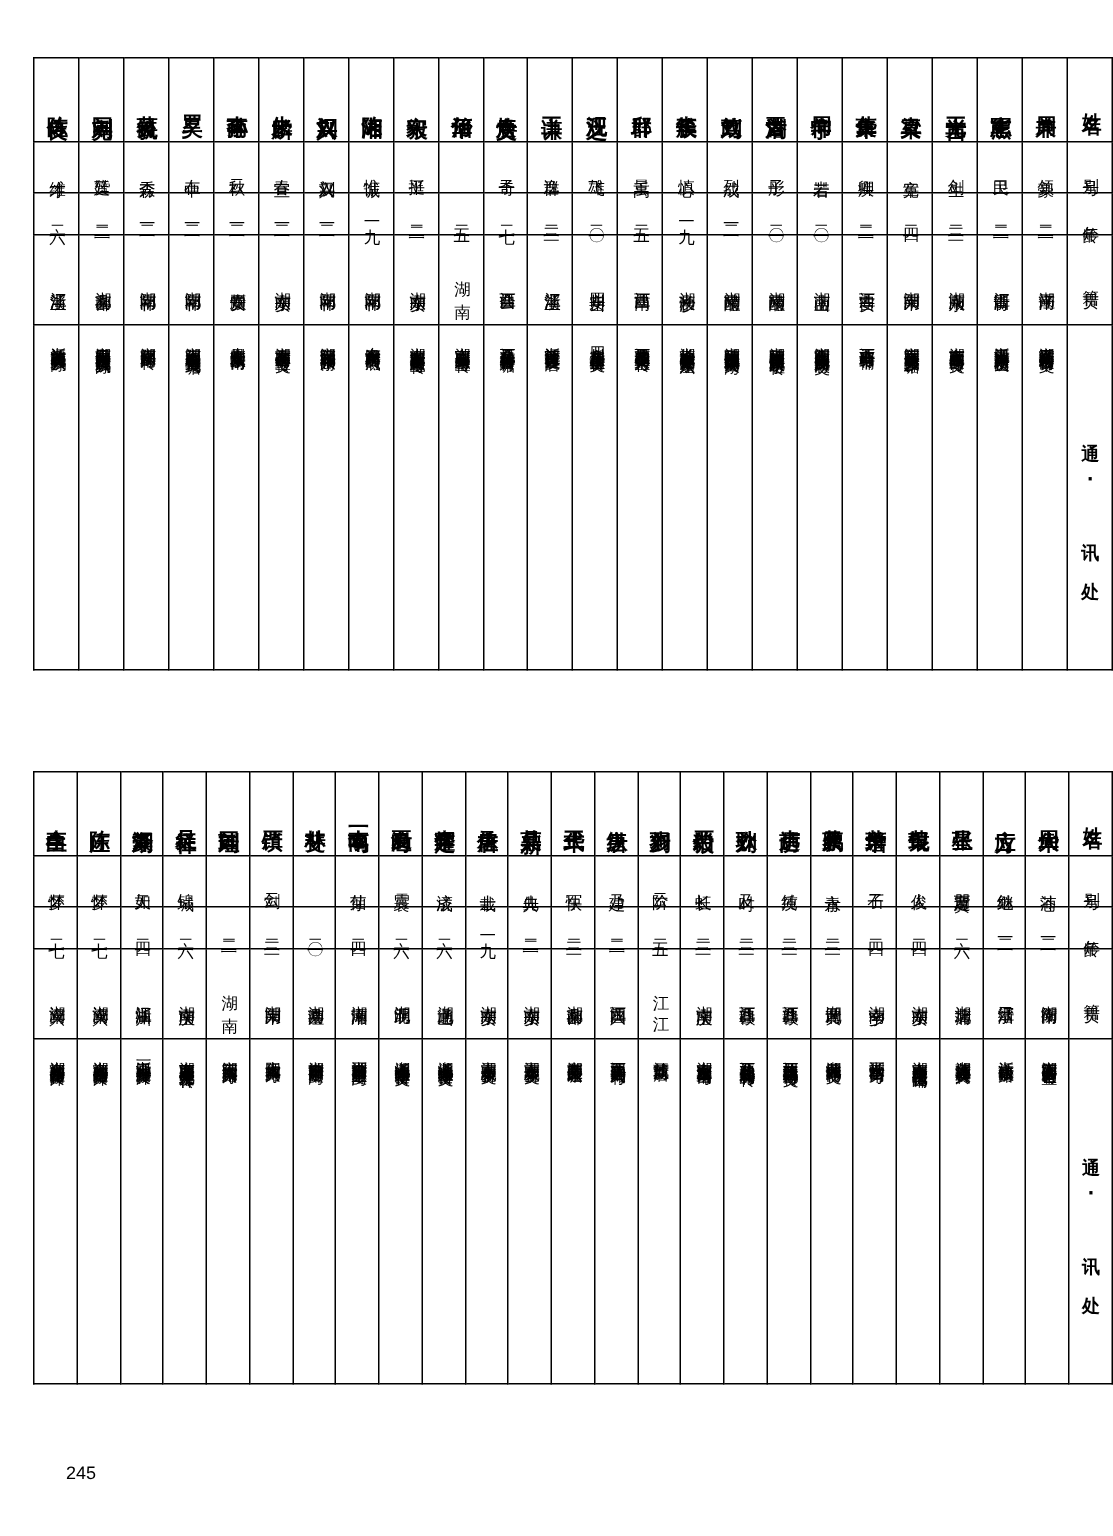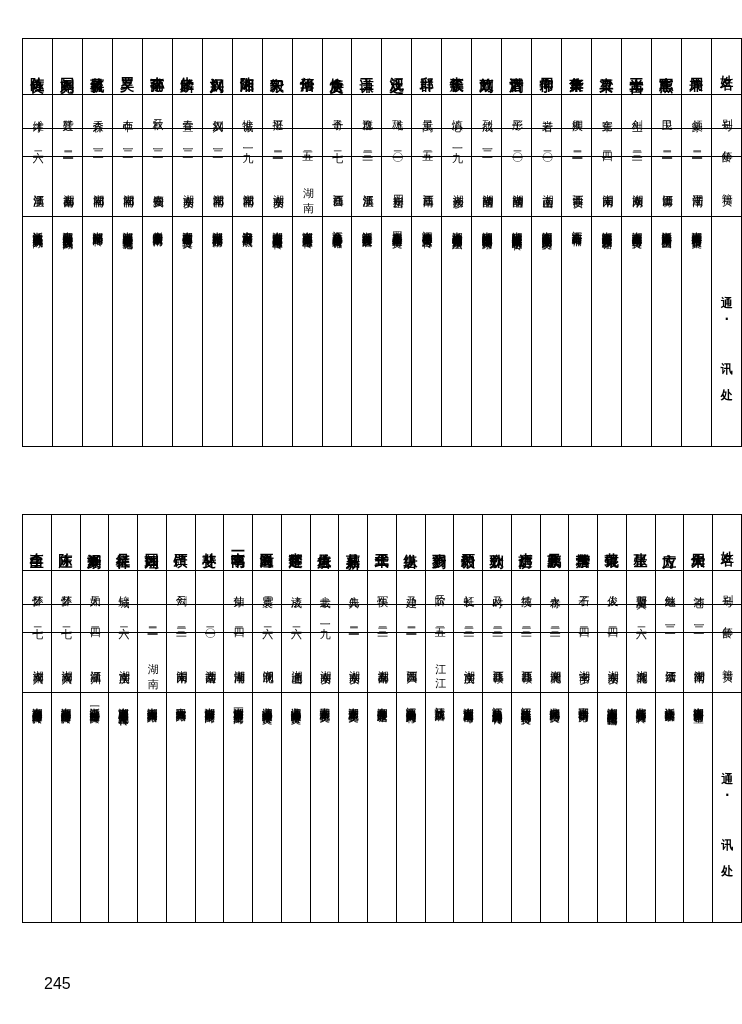--- a/index.html
+++ b/index.html
@@ -108,21 +108,21 @@
     font-size: 12px;
     height: 222px;
     letter-spacing: 6px;
     padding-top: 6px;
     font-weight: bold;
   }
   .page-number {
     position: absolute;
     left: 44px;
     top: 975px;
-    font-size: 16px;
+    font-size: 12px;
     font-family: "Liberation Sans", sans-serif;
   }
 </style>
 </head>
 <body>
 
 <div class="page">
 
   <table class="roster top">
     <tbody>

